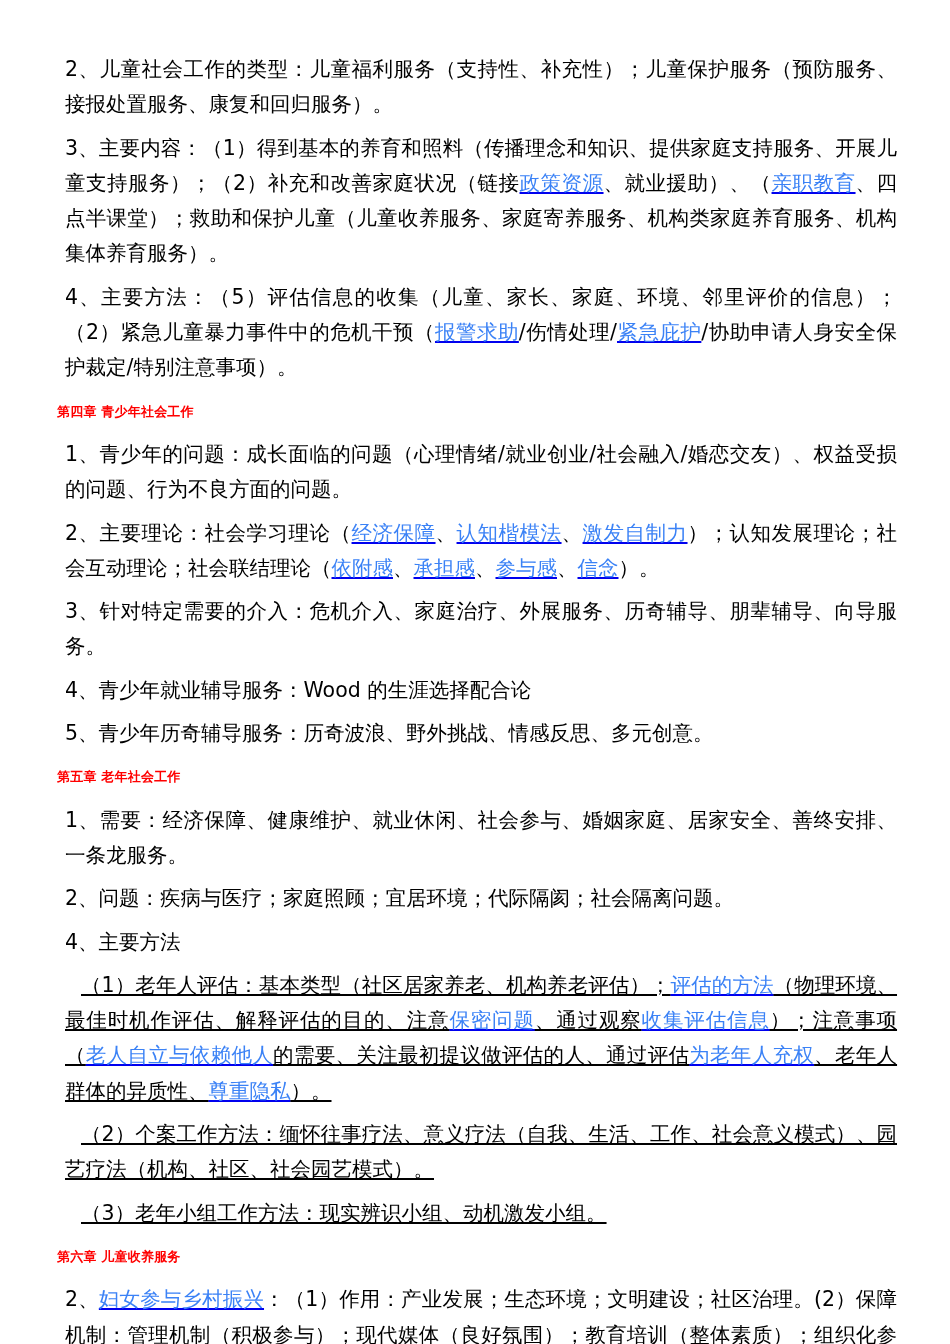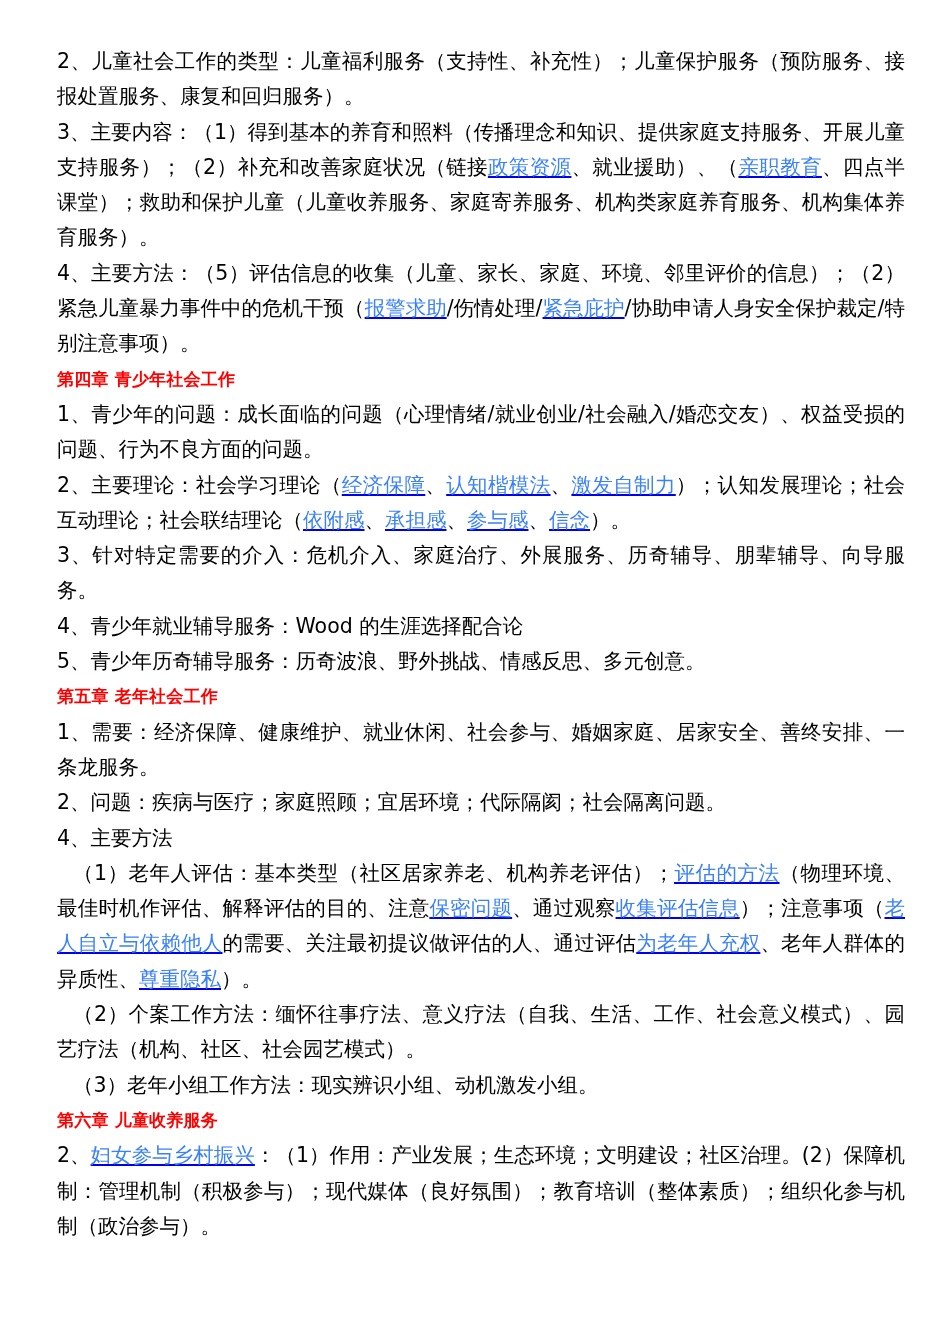--- a/index.html
+++ b/index.html
@@ -23,31 +23,32 @@
     padding: 44px 45px 0 57px;
   }
   .doc-body {
     font-size: 20.5px;
     line-height: 35.3px;
     text-align: justify;
     text-justify: inter-ideograph;
     letter-spacing: 0px;
   }
   p.para {
-    margin: 0;
+    margin: 8px;
     padding: 0;
     text-indent: 0;
   }
   p.para.indent {
     text-indent: 16px;
+    text-decoration: underline;
   }
   h2.chapter {
     margin: 0;
     padding: 0;
-    font-size: 17px;
+    font-size: 13px;
     line-height: 35.3px;
     font-weight: bold;
     color: #FF0000;
     letter-spacing: 0.2px;
   }
   a.lnk, span.lnk {
     color: #3b82f6;
     text-decoration: underline;
     text-decoration-color: #0000EE;
   }

